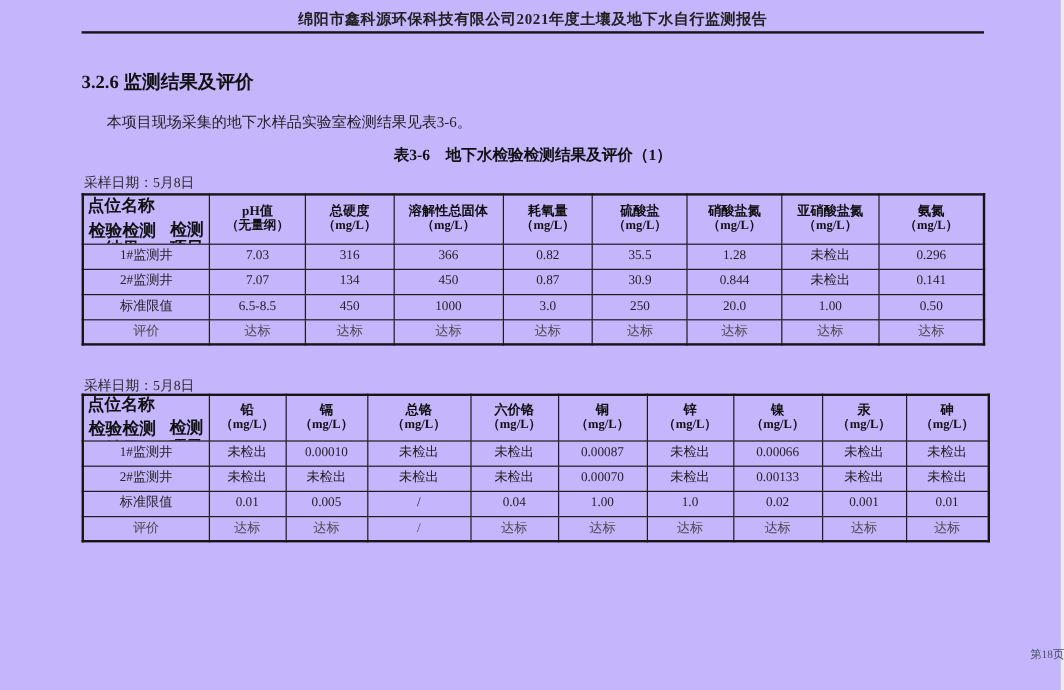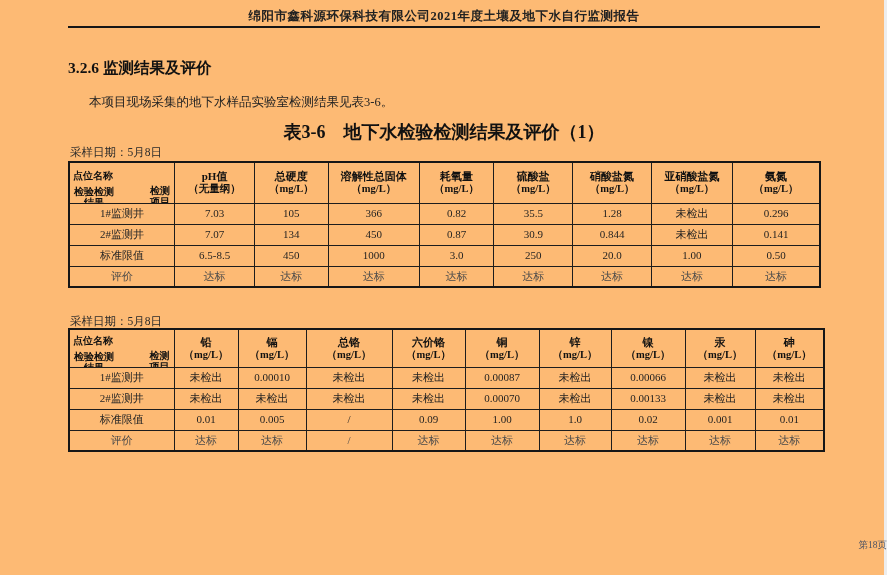--- a/index.html
+++ b/index.html
@@ -1,27 +1,27 @@
 <!DOCTYPE html>
 <html><head>
 <meta charset="utf-8">
 <style>
   html,body{margin:0;padding:0;}
   body{
     width:887px;height:575px;background:#ffffff;position:relative;overflow:hidden;
     font-family:"Liberation Serif","DejaVu Serif",serif;color:#1a1a1a;
   }
-  .page{position:absolute;left:0;top:0;width:887px;height:575px;background:#fdba74;}
+  .page{position:absolute;left:0;top:0;width:887px;height:575px;background:#c4b5fd;}
   .right-edge{position:absolute;right:0;top:0;width:3px;height:575px;background:#ededed;}
   .doc-header{position:absolute;left:68px;top:8px;width:752px;text-align:center;
     font-size:12.5px;font-weight:bold;letter-spacing:.5px;color:#222;}
   .header-rule{position:absolute;left:68px;top:26px;width:752px;height:2px;background:#161616;}
   .section-title{position:absolute;left:68px;top:58px;font-size:15.5px;font-weight:bold;color:#111;}
   .intro{position:absolute;left:89px;top:94px;font-size:12.5px;color:#222;}
-  .tbl-title{position:absolute;left:68px;width:752px;text-align:center;font-size:18px;font-weight:bold;color:#111;}
+  .tbl-title{position:absolute;left:68px;width:752px;text-align:center;font-size:13px;font-weight:bold;color:#111;}
   .tbl-title.t1{top:120px;}
   .tbl-title.t2{top:293px;}
   .sample-date{position:absolute;left:70px;font-size:11.5px;color:#2a2a2a;}
   .sample-date.d1{top:145px;}
   .sample-date.d2{top:314px;}
   table.grid{position:absolute;left:68px;border-collapse:collapse;table-layout:fixed;
     border:2px solid #161616;}
   table.grid.t1{top:161px;width:753px;}
   table.grid.t2{top:328px;width:755px;}
   table.grid th,table.grid td{border:1px solid #1d1d1d;padding:0;text-align:center;vertical-align:middle;
@@ -31,21 +31,21 @@
   table.grid tr.body-row{height:21px;margin-left:43px;}
   th .cn,th .cu{display:block;font-weight:bold;color:#111;}
   th .cu{font-size:10.5px;}
   td{color:#1f1f1f;}
   tr.eval-row td{color:#4a4a4a;}
   td.row-label{color:#262626;}
   
   th.corner{position:relative;padding:0;}
   .corner-box{position:relative;width:100%;height:100%;}
   .corner-box svg{position:absolute;left:0;top:0;width:100%;height:100%;}
-  .corner-txt{position:absolute;font-size:10px;font-weight:bold;color:#111;line-height:1.1;white-space:pre-line;}
+  .corner-txt{position:absolute;font-size:14px;font-weight:bold;color:#111;line-height:1.1;white-space:pre-line;}
   .corner-result{left:4px;top:3px;text-align:center;}
   .corner-item{right:4px;top:2px;text-align:right;}
   .corner-point{left:3px;bottom:2px;}
   .footer{position:absolute;left:0;top:539px;width:887px;text-align:right;
     font-size:9.5px;color:#4b5263;}
 </style>
 </head>
 <body>
 
 <div class="page">
@@ -114,21 +114,21 @@
             <span class="cu">（mg/L）</span>
           </th>
       <th>
             <span class="cn">氨氮</span>
             <span class="cu">（mg/L）</span>
           </th>
     </tr>
     <tr class="body-row">
       <td class="row-label">1#监测井</td>
       <td>7.03</td>
-      <td>105</td>
+      <td>316</td>
       <td>366</td>
       <td>0.82</td>
       <td>35.5</td>
       <td>1.28</td>
       <td>未检出</td>
       <td>0.296</td>
     </tr>
     <tr class="body-row">
       <td class="row-label">2#监测井</td>
       <td>7.07</td>
@@ -252,21 +252,21 @@
       <td>未检出</td>
       <td>0.00133</td>
       <td>未检出</td>
       <td>未检出</td>
     </tr>
     <tr class="body-row">
       <td class="row-label">标准限值</td>
       <td>0.01</td>
       <td>0.005</td>
       <td>/</td>
-      <td>0.09</td>
+      <td>0.04</td>
       <td>1.00</td>
       <td>1.0</td>
       <td>0.02</td>
       <td>0.001</td>
       <td>0.01</td>
     </tr>
     <tr class="body-row eval-row">
       <td class="row-label">评价</td>
       <td>达标</td>
       <td>达标</td>

